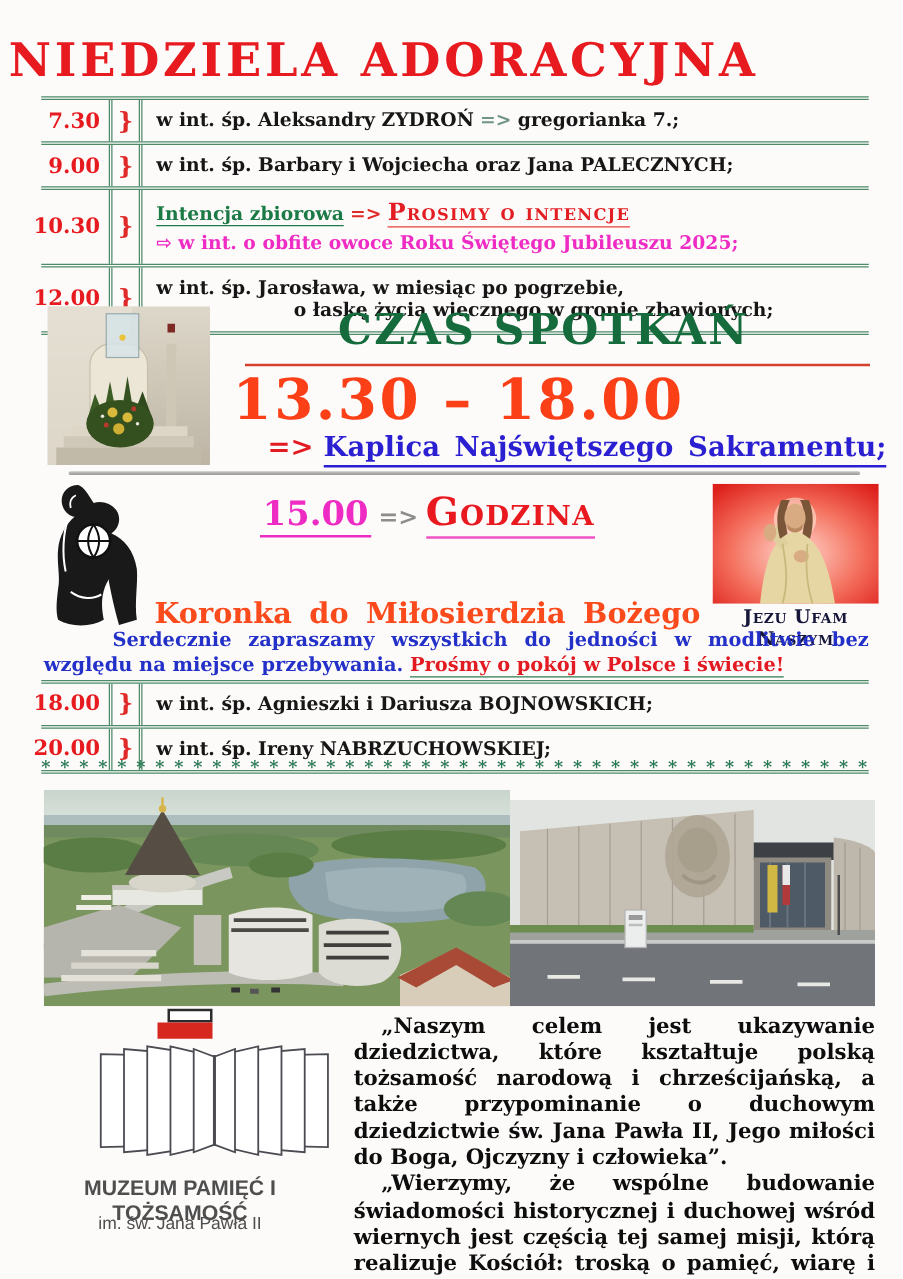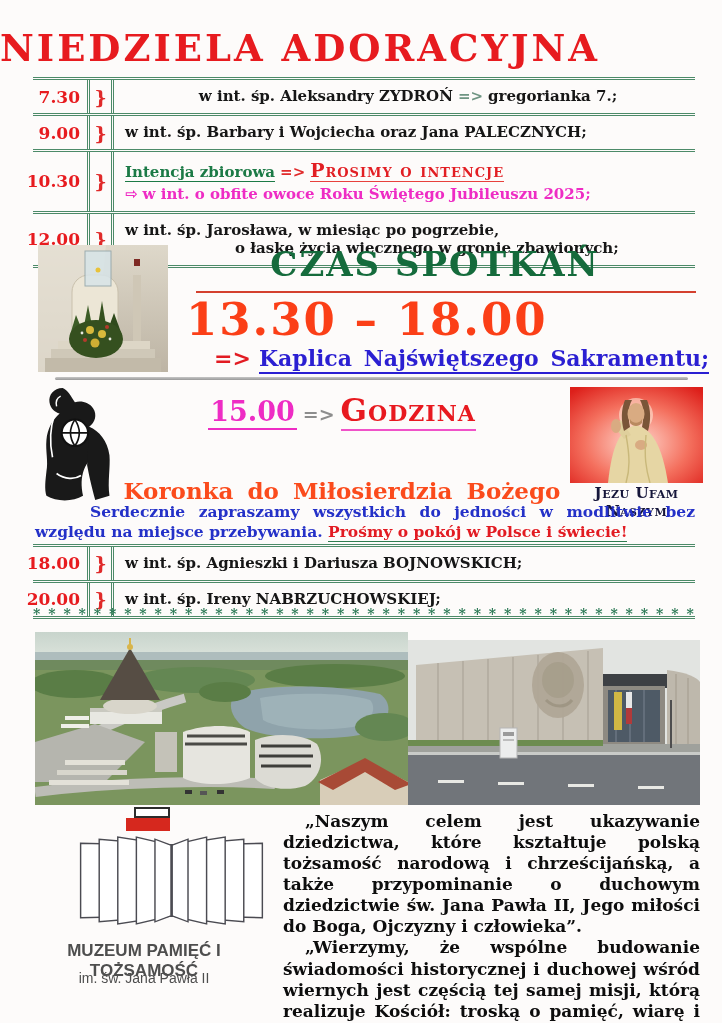--- a/index.html
+++ b/index.html
@@ -1,20 +1,20 @@
 <!DOCTYPE html>
 <html lang="pl"><head>
 <meta charset="utf-8">
 <style>
   html,body{margin:0;padding:0;background:#ffffff;}
   .page{position:relative;width:722px;height:1023px;background:#fdfbfa;overflow:hidden;
         font-family:"DejaVu Serif",serif;}
 
   
-  .main-title{position:absolute;left:0;top:26px;width:614px;
+  .main-title{position:absolute;left:0;top:26px;width:614px;text-align:center;
     font-size:37px;font-weight:bold;color:#e71b1f;letter-spacing:3px;}
 
   
   .sched{position:absolute;left:33px;width:662px;border-top:3px double #4c8a68;border-bottom:3px double #4c8a68;background:#fdfbfa;}
   .srow{display:grid;grid-template-columns:57px 24px 1fr;}
   .srow + .srow{border-top:3px double #4c8a68;}
   .stime{display:flex;align-items:center;justify-content:flex-end;padding-right:7px;
     color:#e71b1f;font-weight:bold;font-size:17px;border-right:3px double #4c8a68;}
   .sbrace{display:flex;align-items:center;justify-content:center;color:#e02a2a;
     font-weight:bold;font-size:19px;border-right:3px double #4c8a68;}
@@ -83,21 +83,21 @@
   .quotes p{margin:0;text-indent:22px;}
 </style>
 </head>
 <body>
 
 <div class="page">
 
   <div class="main-title">NIEDZIELA ADORACYJNA</div>
 
   <div class="sched" style="top:77px;">
-    <div class="srow" style="min-height:33px;text-align:center;">
+    <div class="srow" style="min-height:33px;">
       <div class="stime">7.30</div>
       <div class="sbrace">}</div>
       <div class="stext">
         <span><span>w int. śp. Aleksandry ZYDROŃ</span><span class="arrow-teal">=&gt;</span><span>gregorianka 7.;</span></span>
       </div>
     </div>
     <div class="srow" style="min-height:33px;">
       <div class="stime">9.00</div>
       <div class="sbrace">}</div>
       <div class="stext">

